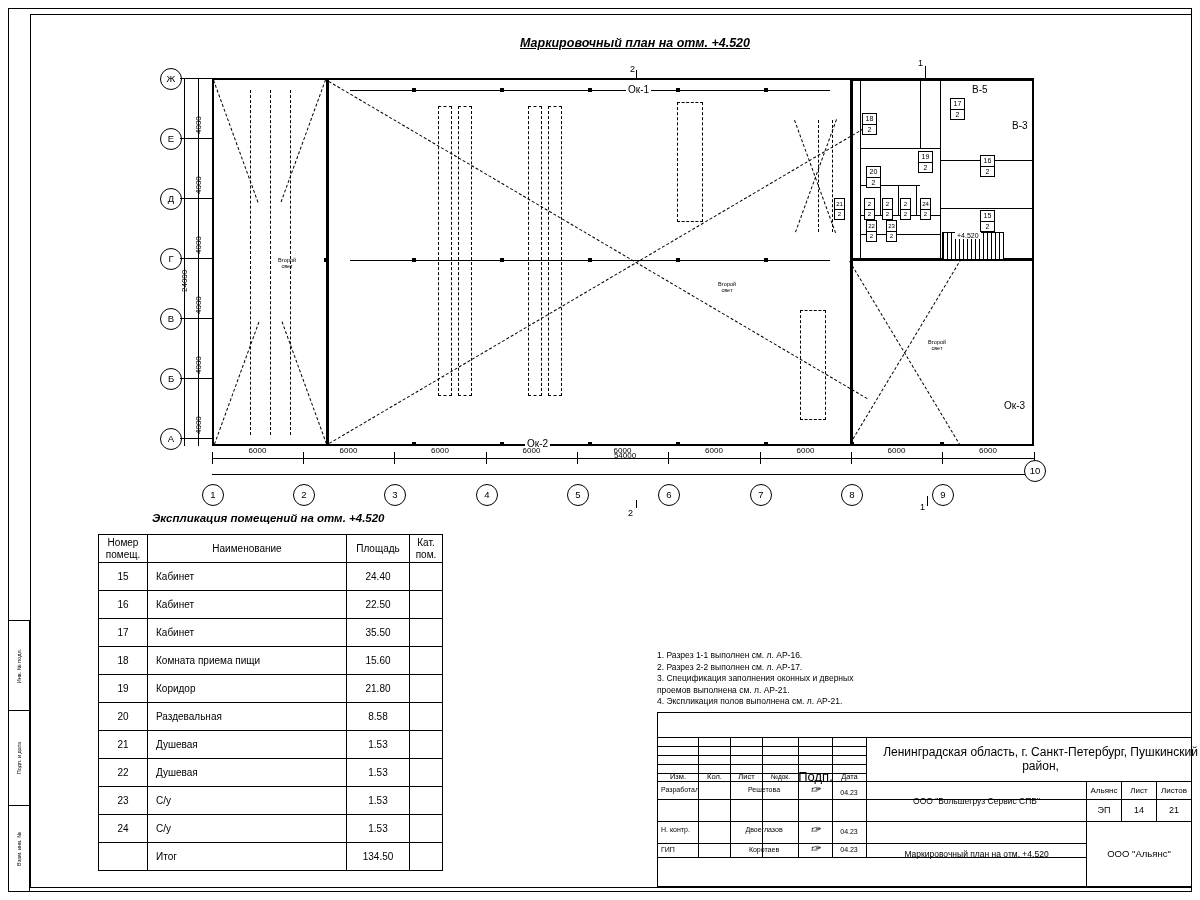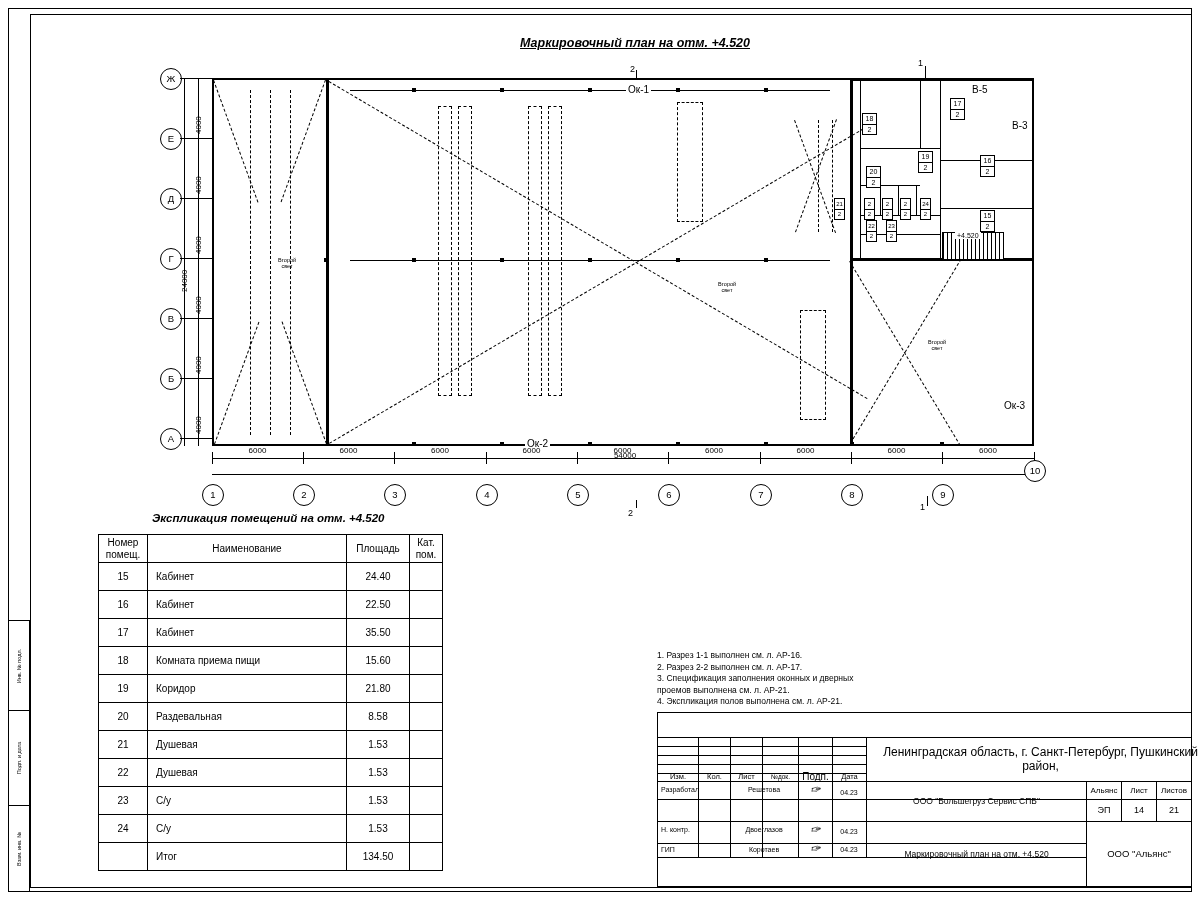--- a/index.html
+++ b/index.html
@@ -590,21 +590,21 @@
   <div class="line" style="left:463px; top:68px; width:1px; height:40px;"></div>
   <div class="line" style="left:498px; top:68px; width:1px; height:40px;"></div>
 
 
   <div class="cellt" style="left:221px; top:40px; width:323px; height:14px; font-size:12px;">Ленинградская область, г. Санкт-Петербург, Пушкинский район,</div>
 
   <div class="cellt" style="left:0; top:60px; width:40px; height:8px; font-size:7.5px;">Изм.</div>
   <div class="cellt" style="left:41px; top:60px; width:31px; height:8px; font-size:7.5px;">Кол.</div>
   <div class="cellt" style="left:73px; top:60px; width:31px; height:8px; font-size:7.5px;">Лист</div>
   <div class="cellt" style="left:105px; top:60px; width:35px; height:8px; font-size:6.5px;">№док.</div>
-  <div class="cellt" style="left:141px; top:60px; width:33px; height:8px; font-size:10px;">Подп.</div>
+  <div class="cellt" style="left:141px; top:60px; width:33px; height:8px; font-size:13px;">Подп.</div>
   <div class="cellt" style="left:175px; top:60px; width:33px; height:8px; font-size:7.5px;">Дата</div>
 
   <div class="cellt left" style="left:0; top:69px; width:40px; height:17px; font-size:7px;">Разработал</div>
   <div class="cellt" style="left:72px; top:69px; width:68px; height:17px; font-size:7px;">Решетова</div>
   <div class="cellt" style="left:140px; top:69px; width:34px; height:17px;">
       <span class="sig">✑</span>
     </div>
   <div class="cellt" style="left:174px; top:74px; width:34px; height:12px; font-size:7px;">04.23</div>
 
   <div class="cellt left" style="left:0; top:109px; width:40px; height:16px; font-size:7px;">Н. контр.</div>

